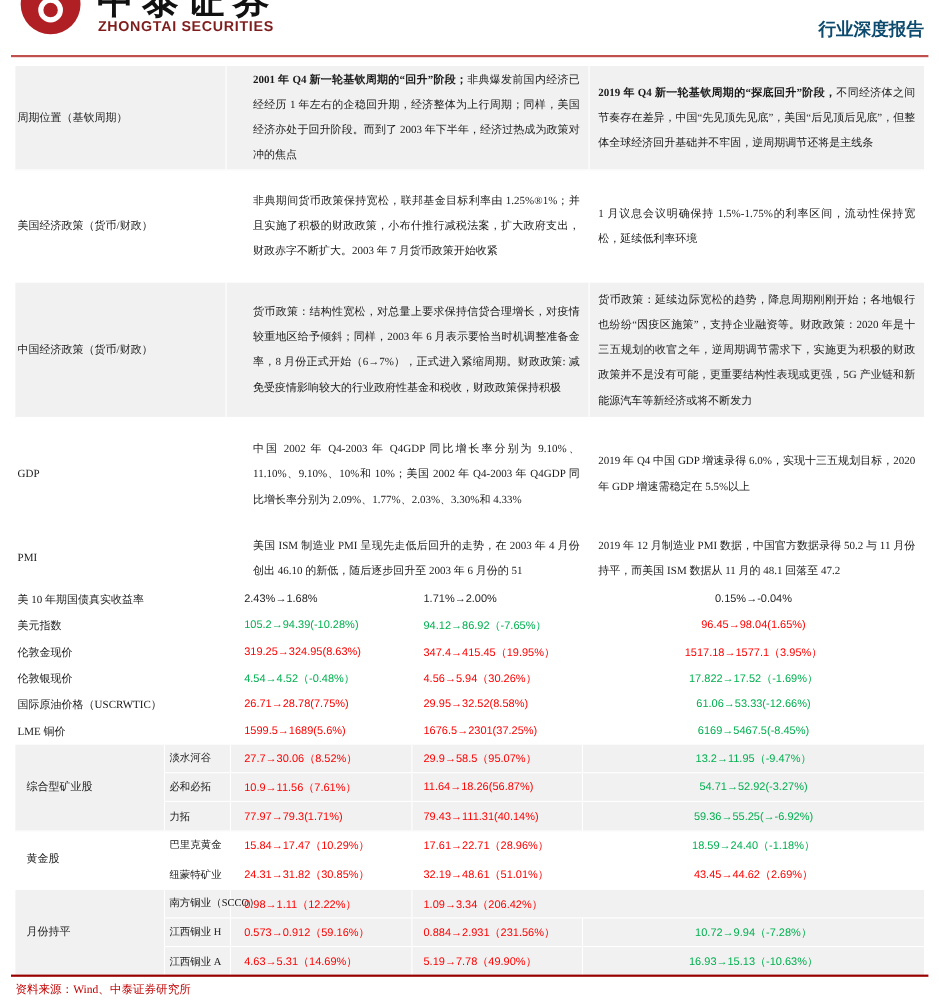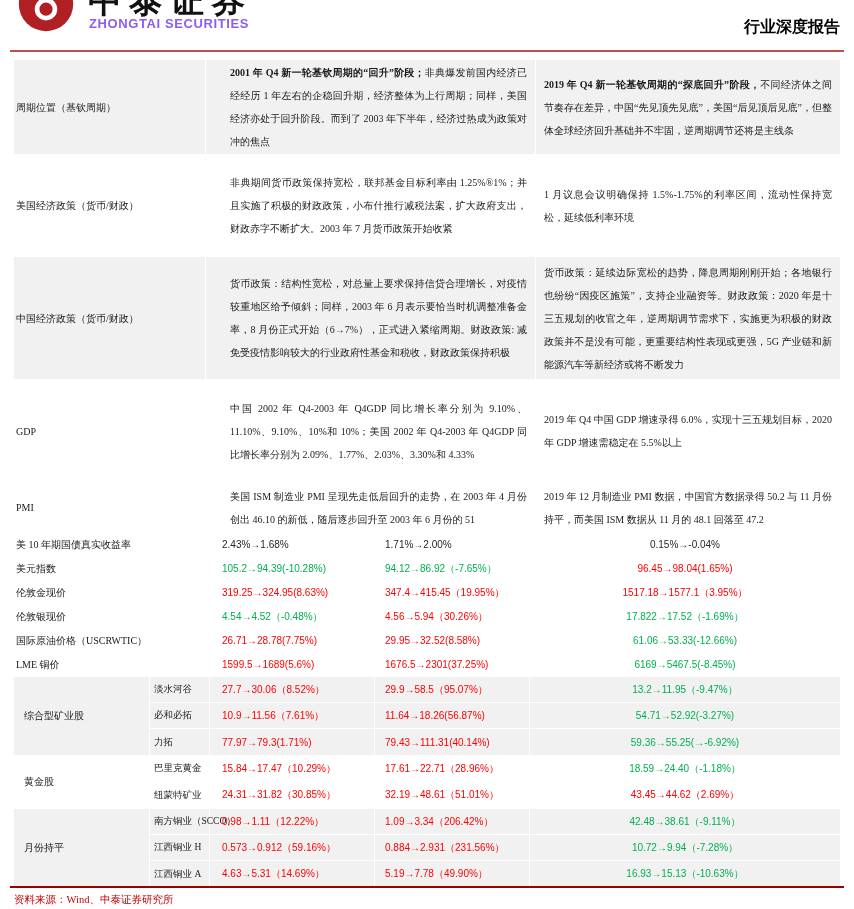--- a/index.html
+++ b/index.html
@@ -5,22 +5,22 @@
   html,body{margin:0;padding:0;}
   body{
     width:854px;height:909px;background:#ffffff;position:relative;overflow:hidden;
     font-family:"Liberation Sans","DejaVu Sans",sans-serif;color:#1a1a1a;
   }
   
   .header{position:absolute;left:14px;top:0;width:826px;height:50px;overflow:hidden;}
   .logo{position:absolute;left:0;top:0;height:50px;}
   .logo-mark{position:absolute;left:2px;top:-26px;width:60px;height:60px;}
   .logo-text-cn{position:absolute;left:74px;top:-22px;font-size:34px;font-weight:bold;letter-spacing:7px;color:#111;white-space:nowrap;}
-  .logo-text-en{position:absolute;left:75px;top:16px;font-size:13px;font-weight:bold;letter-spacing:.6px;color:#8b5cf6;white-space:nowrap;}
-  .report-type{position:absolute;right:0;top:17px;font-size:16px;font-weight:bold;color:#000000;font-family:"Liberation Serif","DejaVu Serif",serif;}
+  .logo-text-en{position:absolute;left:75px;top:16px;font-size:13px;font-weight:bold;letter-spacing:.6px;color:#7f1d1d;white-space:nowrap;}
+  .report-type{position:absolute;right:0;top:17px;font-size:16px;font-weight:bold;color:#0c4a6e;font-family:"Liberation Serif","DejaVu Serif",serif;}
   .header-rule{position:absolute;left:10px;top:50px;width:834px;height:2px;background:#c0504d;}
   
   .tbl{position:absolute;left:14px;top:60px;width:826px;font-size:10px;}
   .trow{display:flex;width:826px;box-sizing:border-box;border-bottom:1px solid #fff;}
   .bg-gray{background:#f1f1f1;}
   .cell{box-sizing:border-box;display:flex;align-items:center;border-right:1px solid #fff;}
   .cell:last-child{border-right:none;}
   .c-label{width:196px;padding-left:2px;font-family:"Liberation Serif","DejaVu Serif",serif;}
   .c-mid{width:320px;padding:0 8px;margin-left:16px;}
   .c-right{width:310px;padding:0 8px;}
@@ -307,23 +307,20 @@
       <div class="srow h26">
         <div class="cell c-sub">
             <span>南方铜业（SCCO）</span>
           </div>
         <div class="cell c-v1">
             <span class="val val-red">0.98→1.11（12.22%）</span>
           </div>
         <div class="cell c-v2">
             <span class="val val-red">1.09→3.34（206.42%）</span>
           </div>
-        <div class="cell c-v3">
-            <span class="val val-green">42.48→38.61（-9.11%）</span>
-          </div>
       </div>
       <div class="srow h26">
         <div class="cell c-sub">
             <span>江西铜业 H</span>
           </div>
         <div class="cell c-v1">
             <span class="val val-red">0.573→0.912（59.16%）</span>
           </div>
         <div class="cell c-v2">
             <span class="val val-red">0.884→2.931（231.56%）</span>

